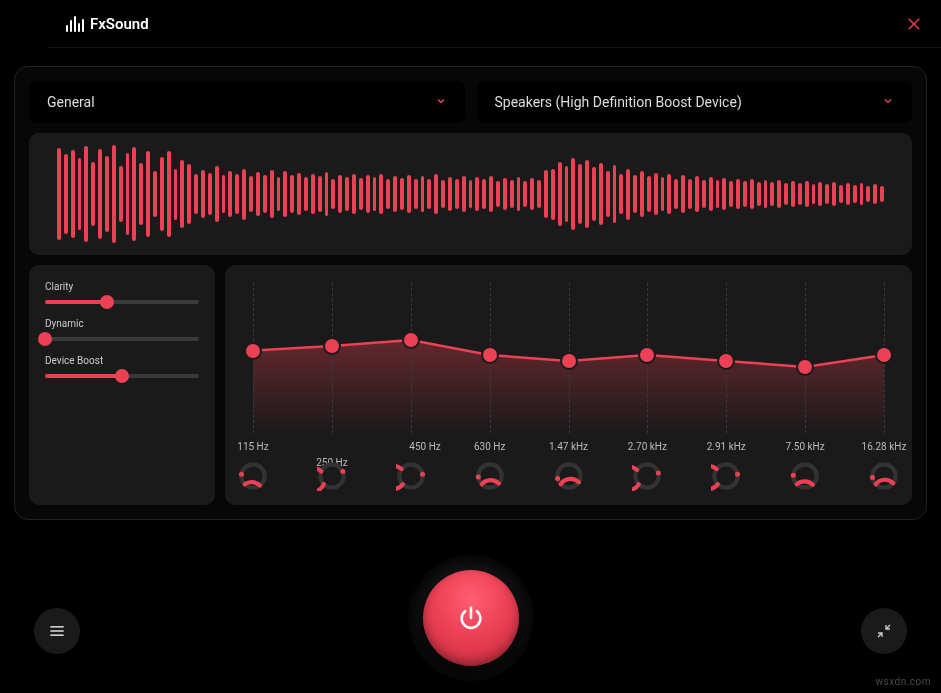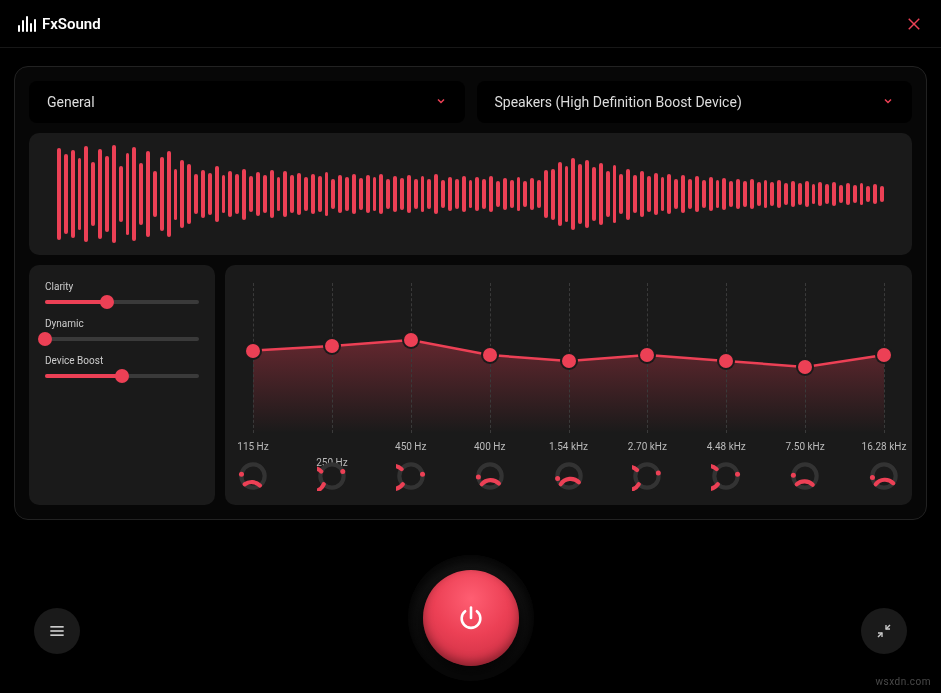--- a/index.html
+++ b/index.html
@@ -8,21 +8,21 @@
     --panel-light:#1a1a1a;
     --accent:#ec4055;
     --accent-dark:#c12a3d;
     --text:#cfcfcf;
     --text-dim:#8a8a8a;
     --border:#2a2a2a;
   }
   *{box-sizing:border-box;margin:0;padding:0;font-family:-apple-system,BlinkMacSystemFont,"Segoe UI",Roboto,Arial,sans-serif;}
   body{width:941px;height:693px;background:var(--bg);color:var(--text);overflow:hidden;position:relative;}
   
-  .titlebar{height:48px;display:flex;align-items:center;justify-content:space-between;padding:0 18px;border-bottom:1px solid #171717;}
+  .titlebar{height:48px;display:flex;align-items:center;justify-content:space-between;padding:0 18px;border-bottom:1px solid #171717;margin-left:48px;}
   .logo{display:flex;align-items:center;gap:6px;color:#fff;font-size:15px;font-weight:600;}
   .logo-bars{display:flex;align-items:flex-end;gap:2px;height:16px;}
   .logo-bars span{width:2px;background:#fff;border-radius:1px;}
   .close-icon{width:18px;height:18px;cursor:pointer;color:var(--accent);}
   .close-icon svg{width:100%;height:100%;}
   
   .card{margin:18px 14px 0 14px;border:1px solid #222;border-radius:14px;padding:14px;background:#070707;}
   
   .dropdowns{display:flex;gap:12px;margin-bottom:10px;}
   .dd{flex:1;background:#000;border-radius:8px;height:42px;display:flex;align-items:center;justify-content:space-between;padding:0 18px;color:#ddd;font-size:14px;cursor:pointer;}
@@ -279,25 +279,25 @@
           <div class="eq-grid-col" style="left: 75%;"></div>
           <div class="eq-node" style="left: 75%; top: 52%;"></div>
           <div class="eq-grid-col" style="left: 87.5%;"></div>
           <div class="eq-node" style="left: 87.5%; top: 56%;"></div>
           <div class="eq-grid-col" style="left: 100%;"></div>
           <div class="eq-node" style="left: 100%; top: 48%;"></div>
         </div>
       <div class="eq-labels" id="eq-labels" style="position: relative; height: 14px;">
           <div class="eq-label" style="left: 0%; position: absolute;">115 Hz</div>
           <div class="eq-label" style="left: 12.5%; position: absolute; margin-top: 16px;">250 Hz</div>
-          <div class="eq-label" style="left: 25%; position: absolute;">450 Hz</div>
-          <div class="eq-label" style="left: 37.5%; position: absolute;">400 Hz</div>
-          <div class="eq-label" style="left: 50%; position: absolute;">1.54 kHz</div>
+          <div class="eq-label" style="left: 25%; position: absolute; text-align: right;">450 Hz</div>
+          <div class="eq-label" style="left: 37.5%; position: absolute;">630 Hz</div>
+          <div class="eq-label" style="left: 50%; position: absolute;">1.47 kHz</div>
           <div class="eq-label" style="left: 62.5%; position: absolute;">2.70 kHz</div>
-          <div class="eq-label" style="left: 75%; position: absolute;">4.48 kHz</div>
+          <div class="eq-label" style="left: 75%; position: absolute;">2.91 kHz</div>
           <div class="eq-label" style="left: 87.5%; position: absolute;">7.50 kHz</div>
           <div class="eq-label" style="left: 100%; position: absolute;">16.28 kHz</div>
         </div>
       <div class="eq-knobs" id="eq-knobs" style="position: relative; height: 32px;">
           <div class="knob" style="position: absolute; left: calc(0% - 15px);"><svg viewBox="0 0 36 36">
      <circle cx="18" cy="18" r="14" fill="none" stroke="#333" stroke-width="5"></circle>
      <path d="M18 4 a14 14 0 0 1 -13.83 11.81" fill="none" stroke="var(--accent)" stroke-width="5" stroke-linecap="round" transform="rotate(-135 18 18)"></path>
      <circle cx="4.17" cy="15.81" r="3" fill="var(--accent)"></circle>
    </svg></div>
           <div class="knob" style="position: absolute; left: calc(12.5% - 15px);"><svg viewBox="0 0 36 36">

